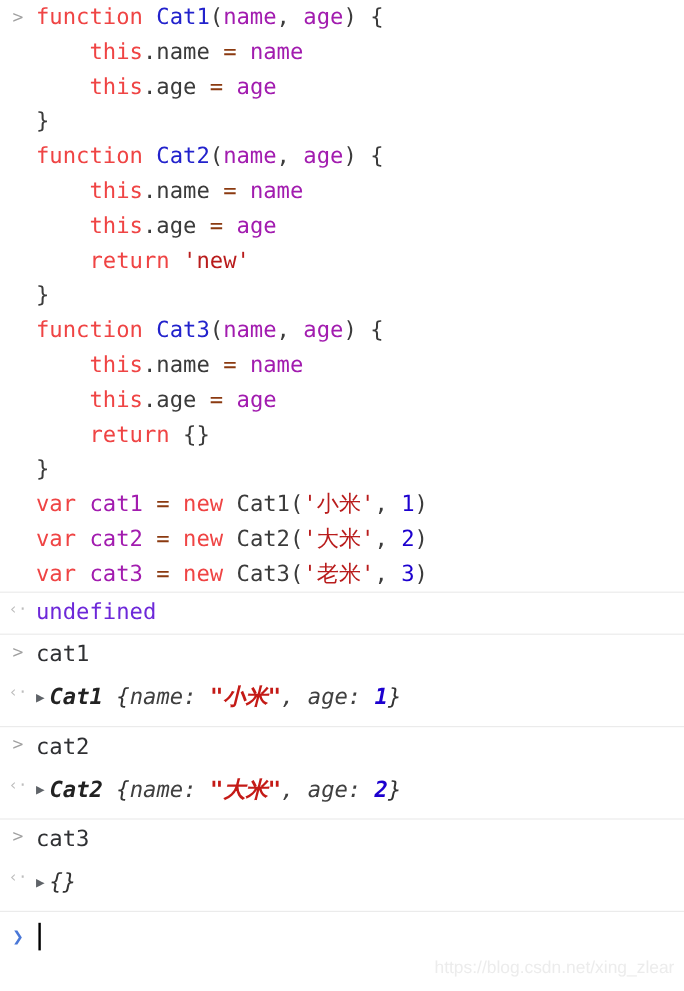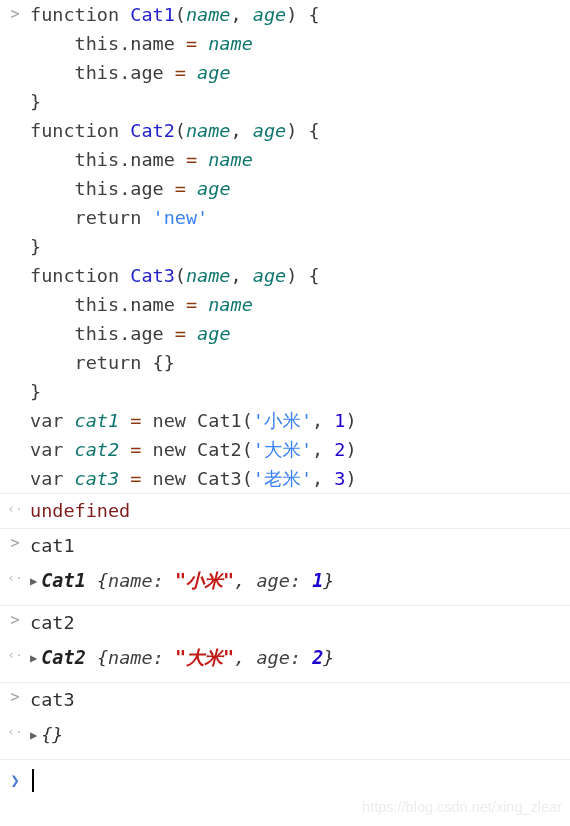--- a/index.html
+++ b/index.html
@@ -62,39 +62,39 @@
     line-height: 29px;
     letter-spacing: 0px;
     flex: 1;
   }
   .code-block .ln {
     display: block;
     height: 29px;
   }
 
   
-  .kw      { color: #404040; }      
+  .kw      { color: #ef4444; }      
   .fn-name { color: #2222cc; }      
-  .ident   { color: #0f766e; font-style: italic; }      
+  .ident   { color: #a21caf; }      
   .plain   { color: #3b3b3b; }      
   .op      { color: #8b3a10; }      
-  .str     { color: #3b82f6; }      
+  .str     { color: #b91c1c; }      
   .num     { color: #1c00cf; }      
 
   
   .echo-text {
     font-size: 18.5px;
     line-height: 34px;
     color: #2f3033;
     flex: 1;
   }
   .undef-text {
     font-size: 18.5px;
     line-height: 34px;
-    color: #7f1d1d;
+    color: #6d28d9;
     flex: 1;
   }
 
   
   .result-text {
     font-size: 18.5px;
     line-height: 36px;
     flex: 1;
     font-style: italic;
     color: #555555;

